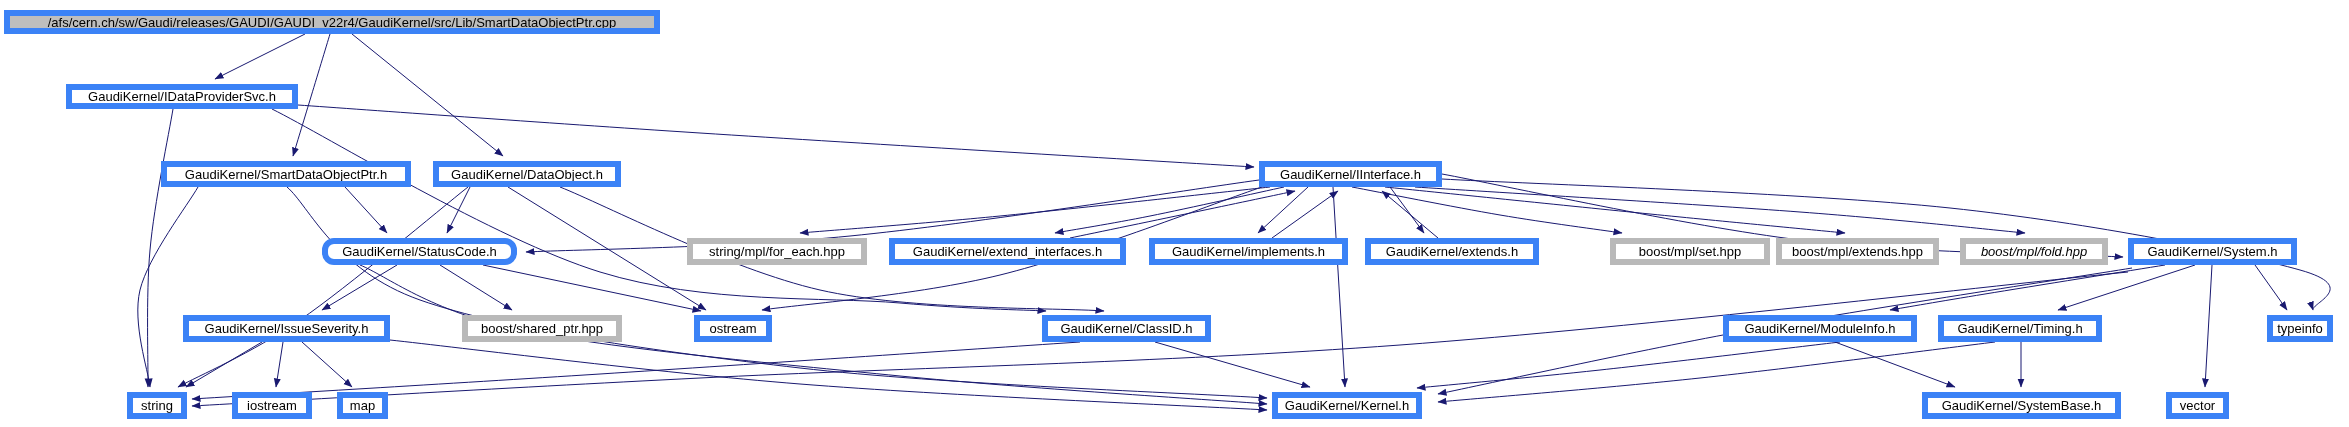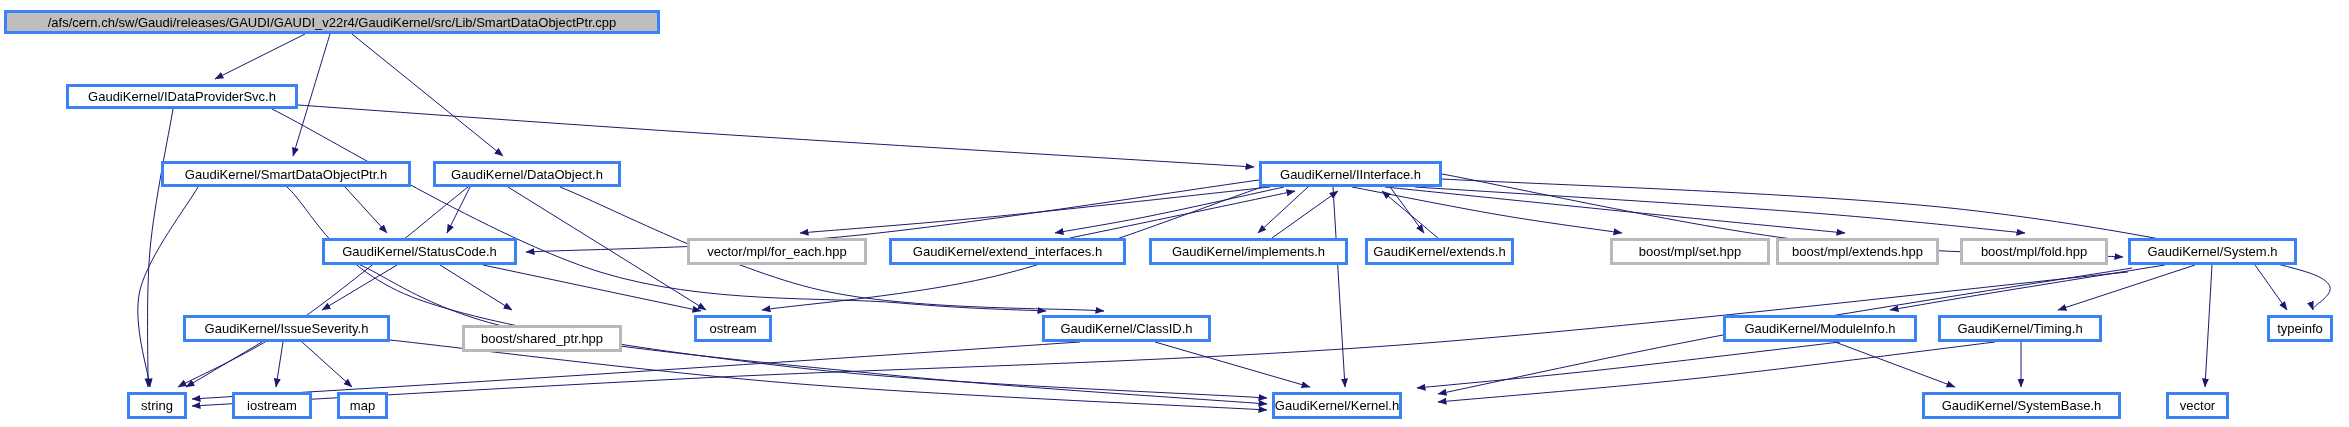--- a/index.html
+++ b/index.html
@@ -1,20 +1,20 @@
 <!DOCTYPE html>
 <html><head>
 <meta charset="utf-8">
 <style>
   html,body{margin:0;padding:0;background:#ffffff;}
   .graph{position:relative;width:2349px;height:427px;background:#ffffff;overflow:hidden;}
   .edge-layer{position:absolute;left:0;top:0;width:2349px;height:427px;}
   .gnode{
     position:absolute;box-sizing:border-box;
-    border:3px solid #3b82f6;background:#ffffff;
+    border:6px solid #3b82f6;background:#ffffff;
     display:flex;align-items:center;justify-content:center;
     font:13px/1 "Liberation Sans", sans-serif;color:#000000;
     white-space:nowrap;overflow:hidden;cursor:pointer;
   }
   .gnode.root{background:#bebebe;}
   .gnode.external{border-color:#b9b9b9;}
   .edge{fill:none;stroke:#191970;stroke-width:1;}
 </style>
 </head>
 <body>
@@ -76,36 +76,36 @@
         <path d="M1995,342 C1945.8333333333333,348 1792.8333333333333,368 1700,378 C1607.1666666666667,388 1481.6666666666667,398 1438,402" class="edge" marker-end="url(#arrow)"></path>
         <path d="M2021,342 L2021,387" class="edge" marker-end="url(#arrow)"></path>
       </g>
   </svg>
   <div id="nodes">
       <div class="gnode root" style="left: 4px; top: 10px; width: 656px; height: 24px;">/afs/cern.ch/sw/Gaudi/releases/GAUDI/GAUDI_v22r4/GaudiKernel/src/Lib/SmartDataObjectPtr.cpp</div>
       <div class="gnode" style="left: 66px; top: 84px; width: 232px; height: 25px;">GaudiKernel/IDataProviderSvc.h</div>
       <div class="gnode" style="left: 161px; top: 161px; width: 250px; height: 26px;">GaudiKernel/SmartDataObjectPtr.h</div>
       <div class="gnode" style="left: 433px; top: 161px; width: 188px; height: 26px;">GaudiKernel/DataObject.h</div>
       <div class="gnode" style="left: 1259px; top: 161px; width: 183px; height: 26px;">GaudiKernel/IInterface.h</div>
-      <div class="gnode" style="left: 322px; top: 238px; width: 195px; height: 27px;">GaudiKernel/StatusCode.h</div>
-      <div class="gnode external" style="left: 687px; top: 238px; width: 180px; height: 27px;">vector/mpl/for_each.hpp</div>
+      <div class="gnode" style="left: 322px; top: 238px; width: 195px; height: 27px; border-radius: 12px;">GaudiKernel/StatusCode.h</div>
+      <div class="gnode external" style="left: 687px; top: 238px; width: 180px; height: 27px;">string/mpl/for_each.hpp</div>
       <div class="gnode" style="left: 889px; top: 238px; width: 237px; height: 27px;">GaudiKernel/extend_interfaces.h</div>
       <div class="gnode" style="left: 1149px; top: 238px; width: 199px; height: 27px;">GaudiKernel/implements.h</div>
-      <div class="gnode" style="left: 1365px; top: 238px; width: 149px; height: 27px;">GaudiKernel/extends.h</div>
+      <div class="gnode" style="left: 1365px; top: 238px; width: 174px; height: 27px;">GaudiKernel/extends.h</div>
       <div class="gnode external" style="left: 1610px; top: 238px; width: 160px; height: 27px;">boost/mpl/set.hpp</div>
       <div class="gnode external" style="left: 1776px; top: 238px; width: 163px; height: 27px;">boost/mpl/extends.hpp</div>
-      <div class="gnode external" style="left: 1960px; top: 238px; width: 148px; height: 27px;">boost/mpl/fold.hpp</div>
+      <div class="gnode external" style="left: 1960px; top: 238px; width: 148px; height: 27px; font-style: italic;">boost/mpl/fold.hpp</div>
       <div class="gnode" style="left: 2128px; top: 238px; width: 169px; height: 27px;">GaudiKernel/System.h</div>
       <div class="gnode" style="left: 183px; top: 315px; width: 207px; height: 27px;">GaudiKernel/IssueSeverity.h</div>
-      <div class="gnode external" style="left: 462px; top: 325px; width: 160px; height: 27px;">boost/shared_ptr.hpp</div>
+      <div class="gnode external" style="left: 462px; top: 315px; width: 160px; height: 27px;">boost/shared_ptr.hpp</div>
       <div class="gnode" style="left: 694px; top: 315px; width: 78px; height: 27px;">ostream</div>
       <div class="gnode" style="left: 1042px; top: 315px; width: 169px; height: 27px; text-align: right;">GaudiKernel/ClassID.h</div>
       <div class="gnode" style="left: 1723px; top: 315px; width: 194px; height: 27px;">GaudiKernel/ModuleInfo.h</div>
       <div class="gnode" style="left: 1938px; top: 315px; width: 164px; height: 27px;">GaudiKernel/Timing.h</div>
       <div class="gnode" style="left: 2267px; top: 315px; width: 66px; height: 27px;">typeinfo</div>
       <div class="gnode" style="left: 127px; top: 392px; width: 60px; height: 27px;">string</div>
       <div class="gnode" style="left: 232px; top: 392px; width: 80px; height: 27px;">iostream</div>
       <div class="gnode" style="left: 337px; top: 392px; width: 51px; height: 27px;">map</div>
-      <div class="gnode" style="left: 1272px; top: 392px; width: 130px; height: 27px;">GaudiKernel/Kernel.h</div>
+      <div class="gnode" style="left: 1272px; top: 392px; width: 150px; height: 27px;">GaudiKernel/Kernel.h</div>
       <div class="gnode" style="left: 1922px; top: 392px; width: 199px; height: 27px;">GaudiKernel/SystemBase.h</div>
       <div class="gnode" style="left: 2166px; top: 392px; width: 63px; height: 27px;">vector</div>
     </div>
 </div>
 
 </body></html>

